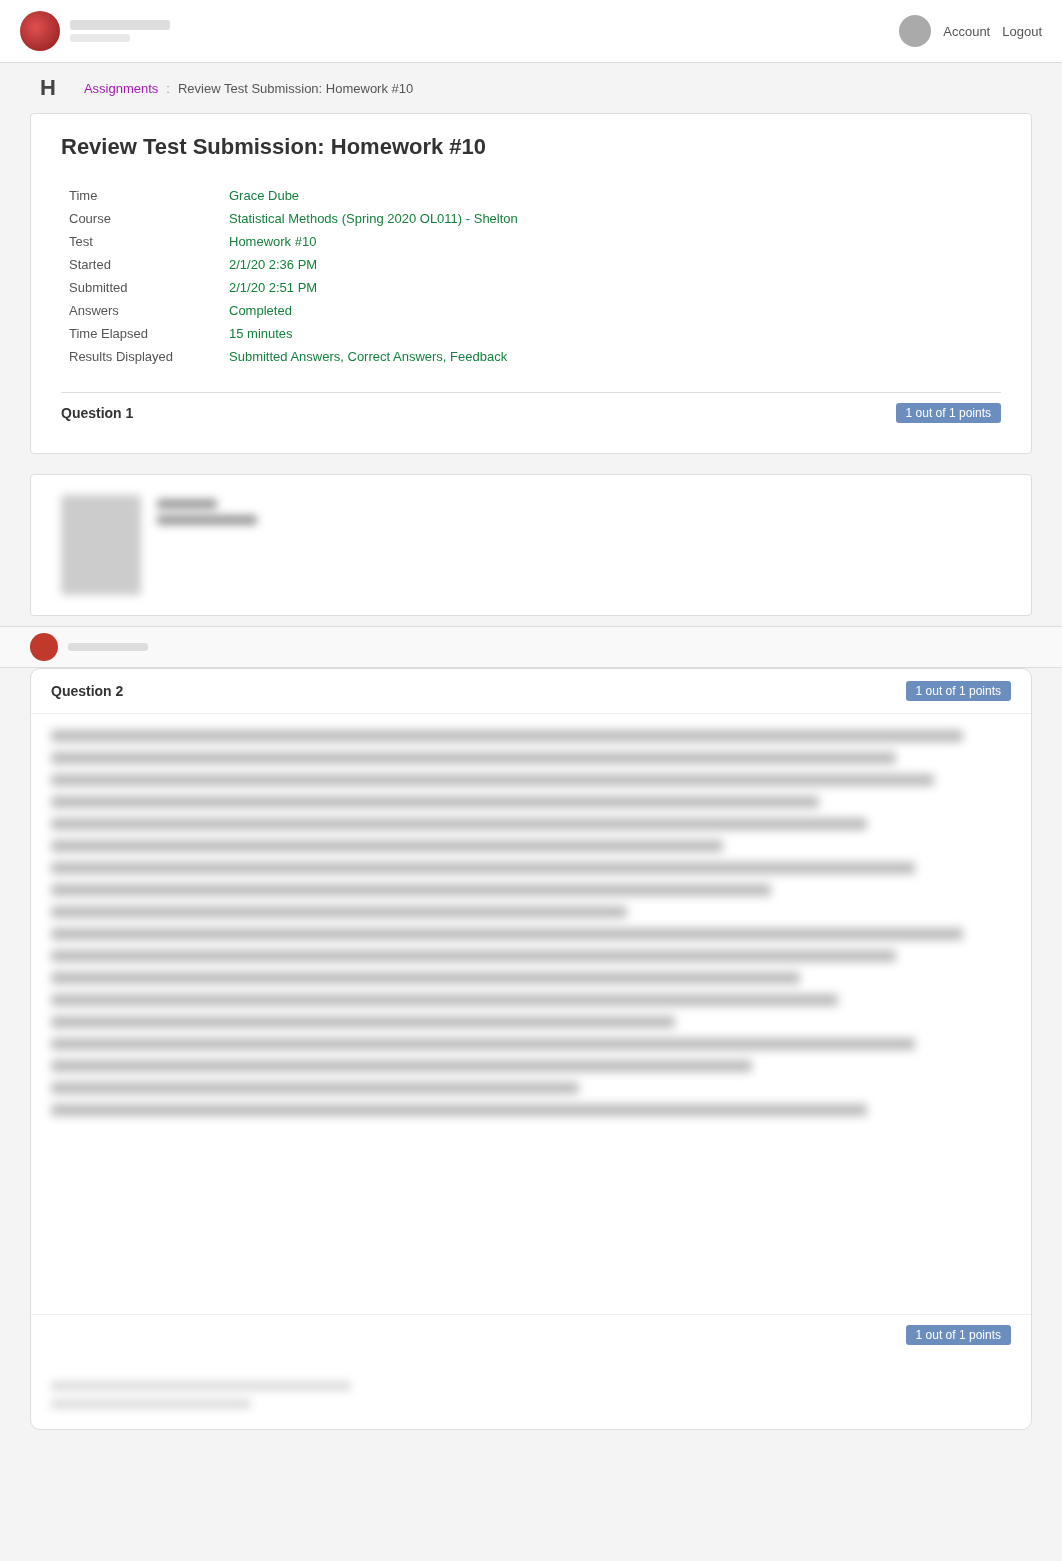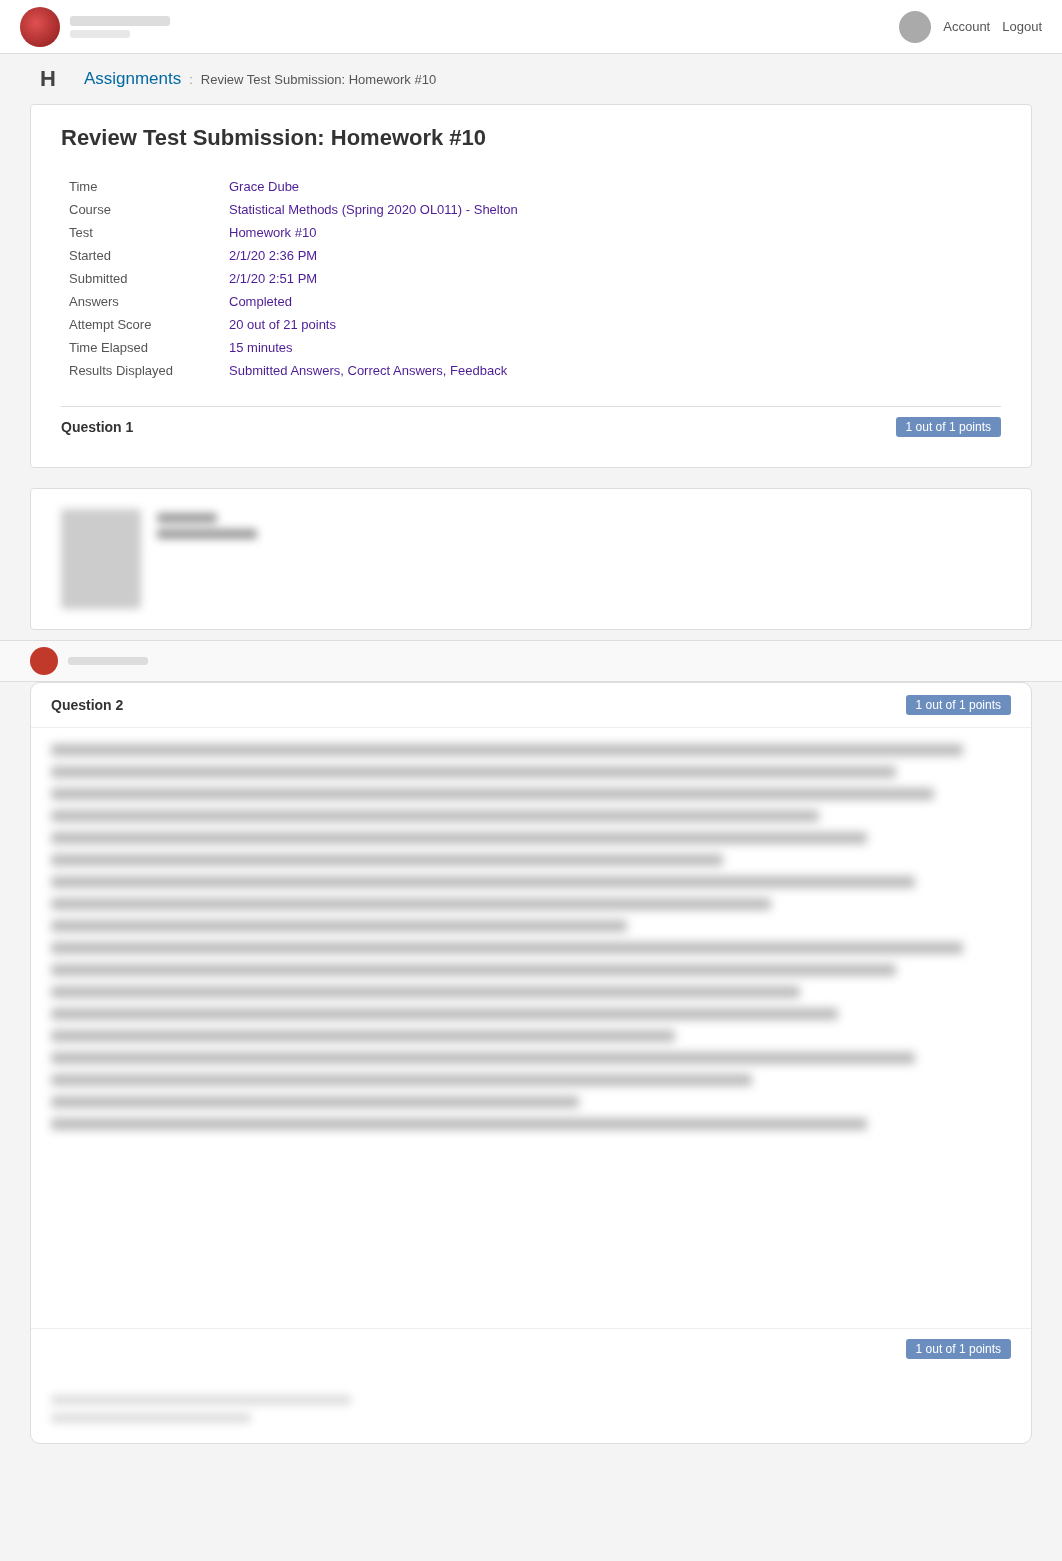--- a/index.html
+++ b/index.html
@@ -11,21 +11,21 @@
     }
 
     
     .header {
       background: #fff;
       border-bottom: 1px solid #ddd;
       padding: 4px 20px;
       display: flex;
       align-items: center;
       justify-content: space-between;
-      height: 54px;
+      height: 63px;
     }
     .header-left {
       display: flex;
       align-items: center;
       gap: 10px;
     }
     .logo-circle {
       width: 40px;
       height: 40px;
       border-radius: 50%;
@@ -79,22 +79,22 @@
       align-items: center;
       gap: 8px;
     }
     .breadcrumb-home {
       font-size: 22px;
       font-weight: bold;
       color: #444;
       margin-right: 20px;
     }
     .breadcrumb-link {
-      color: #0369a1;
-      font-size: 17px;
+      color: #a21caf;
+      font-size: 13px;
       text-decoration: none;
       cursor: pointer;
     }
     .breadcrumb-separator {
       color: #999;
       font-size: 13px;
     }
     .breadcrumb-current {
       color: #555;
       font-size: 13px;
@@ -126,21 +126,21 @@
       padding: 4px 8px;
       vertical-align: top;
       font-size: 13px;
     }
     .info-table td:first-child {
       color: #555;
       width: 160px;
       font-weight: normal;
     }
     .info-table td:last-child {
-      color: #4c1d95;
+      color: #15803d;
       margin-left: 37px;
     }
 
     
     .question-header {
       display: flex;
       justify-content: space-between;
       align-items: center;
       padding: 10px 0;
       border-top: 1px solid #ddd;
@@ -325,24 +325,20 @@
       <td>Started</td>
       <td>2/1/20 2:36 PM</td>
     </tr>
     <tr>
       <td>Submitted</td>
       <td>2/1/20 2:51 PM</td>
     </tr>
     <tr>
       <td>Answers</td>
       <td>Completed</td>
-    </tr>
-    <tr>
-      <td>Attempt Score</td>
-      <td>20 out of 21 points</td>
     </tr>
     <tr>
       <td>Time Elapsed</td>
       <td>15 minutes</td>
     </tr>
     <tr>
       <td>Results Displayed</td>
       <td>Submitted Answers, Correct Answers, Feedback</td>
     </tr>
   </tbody>

